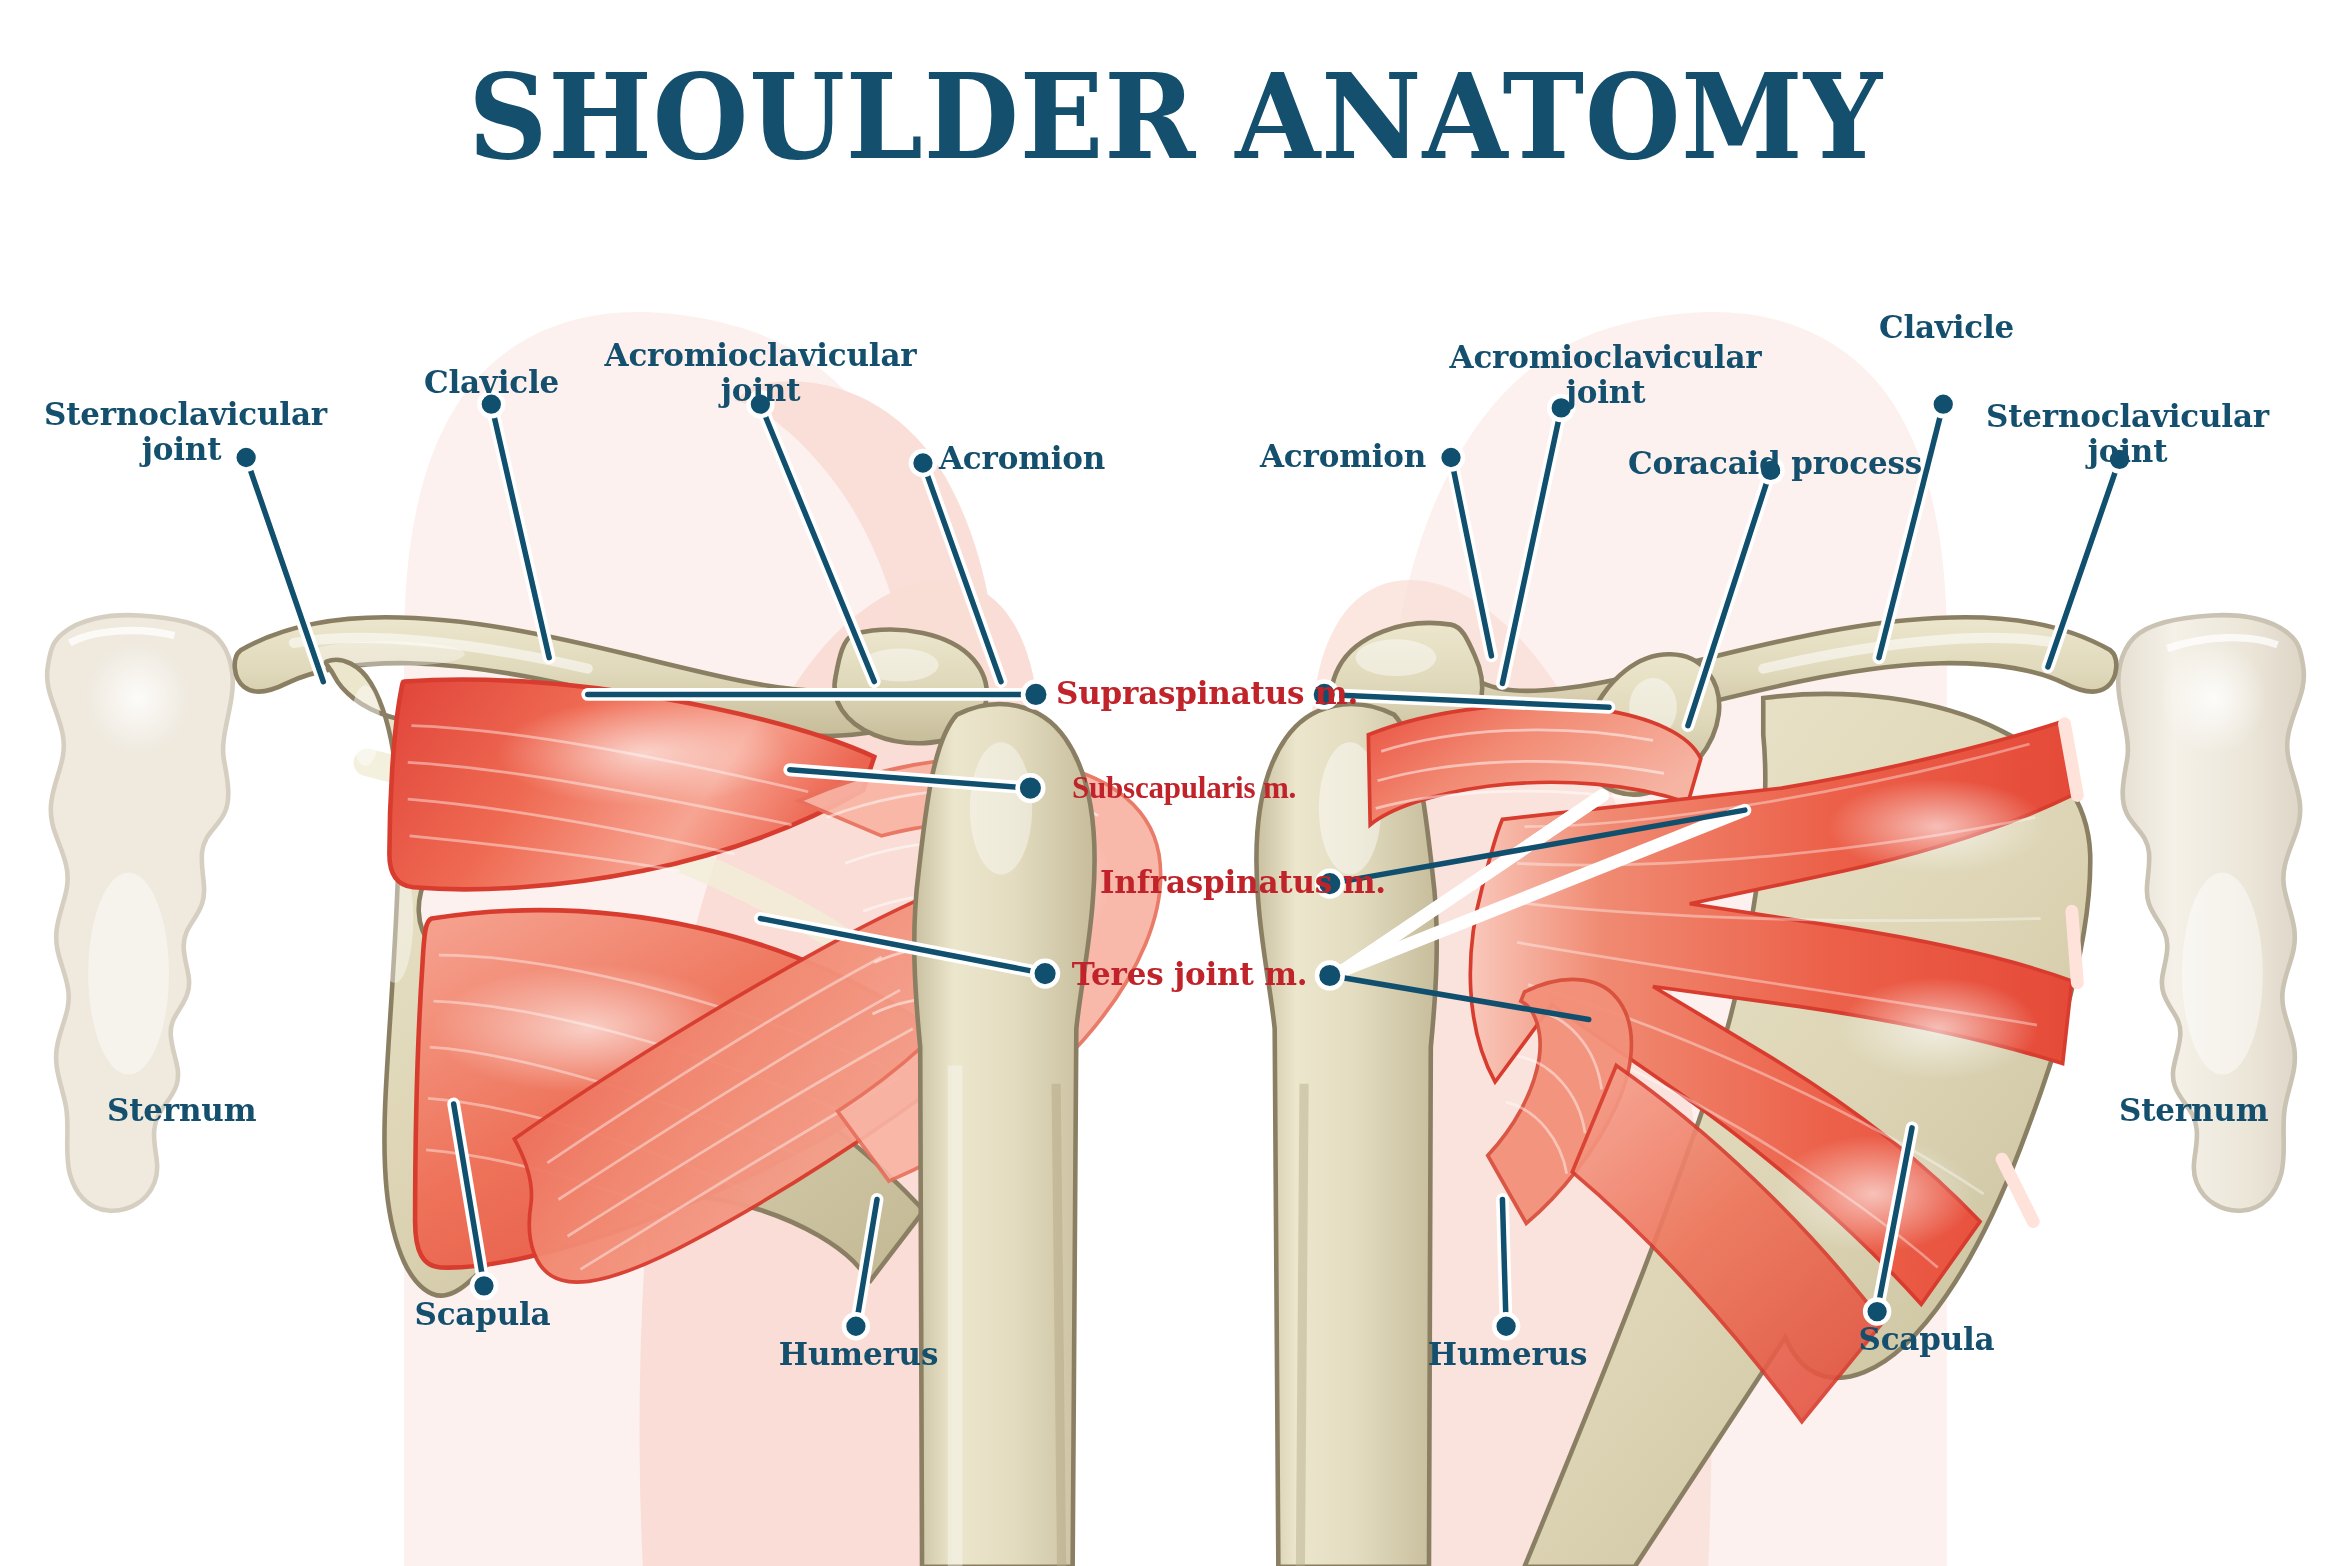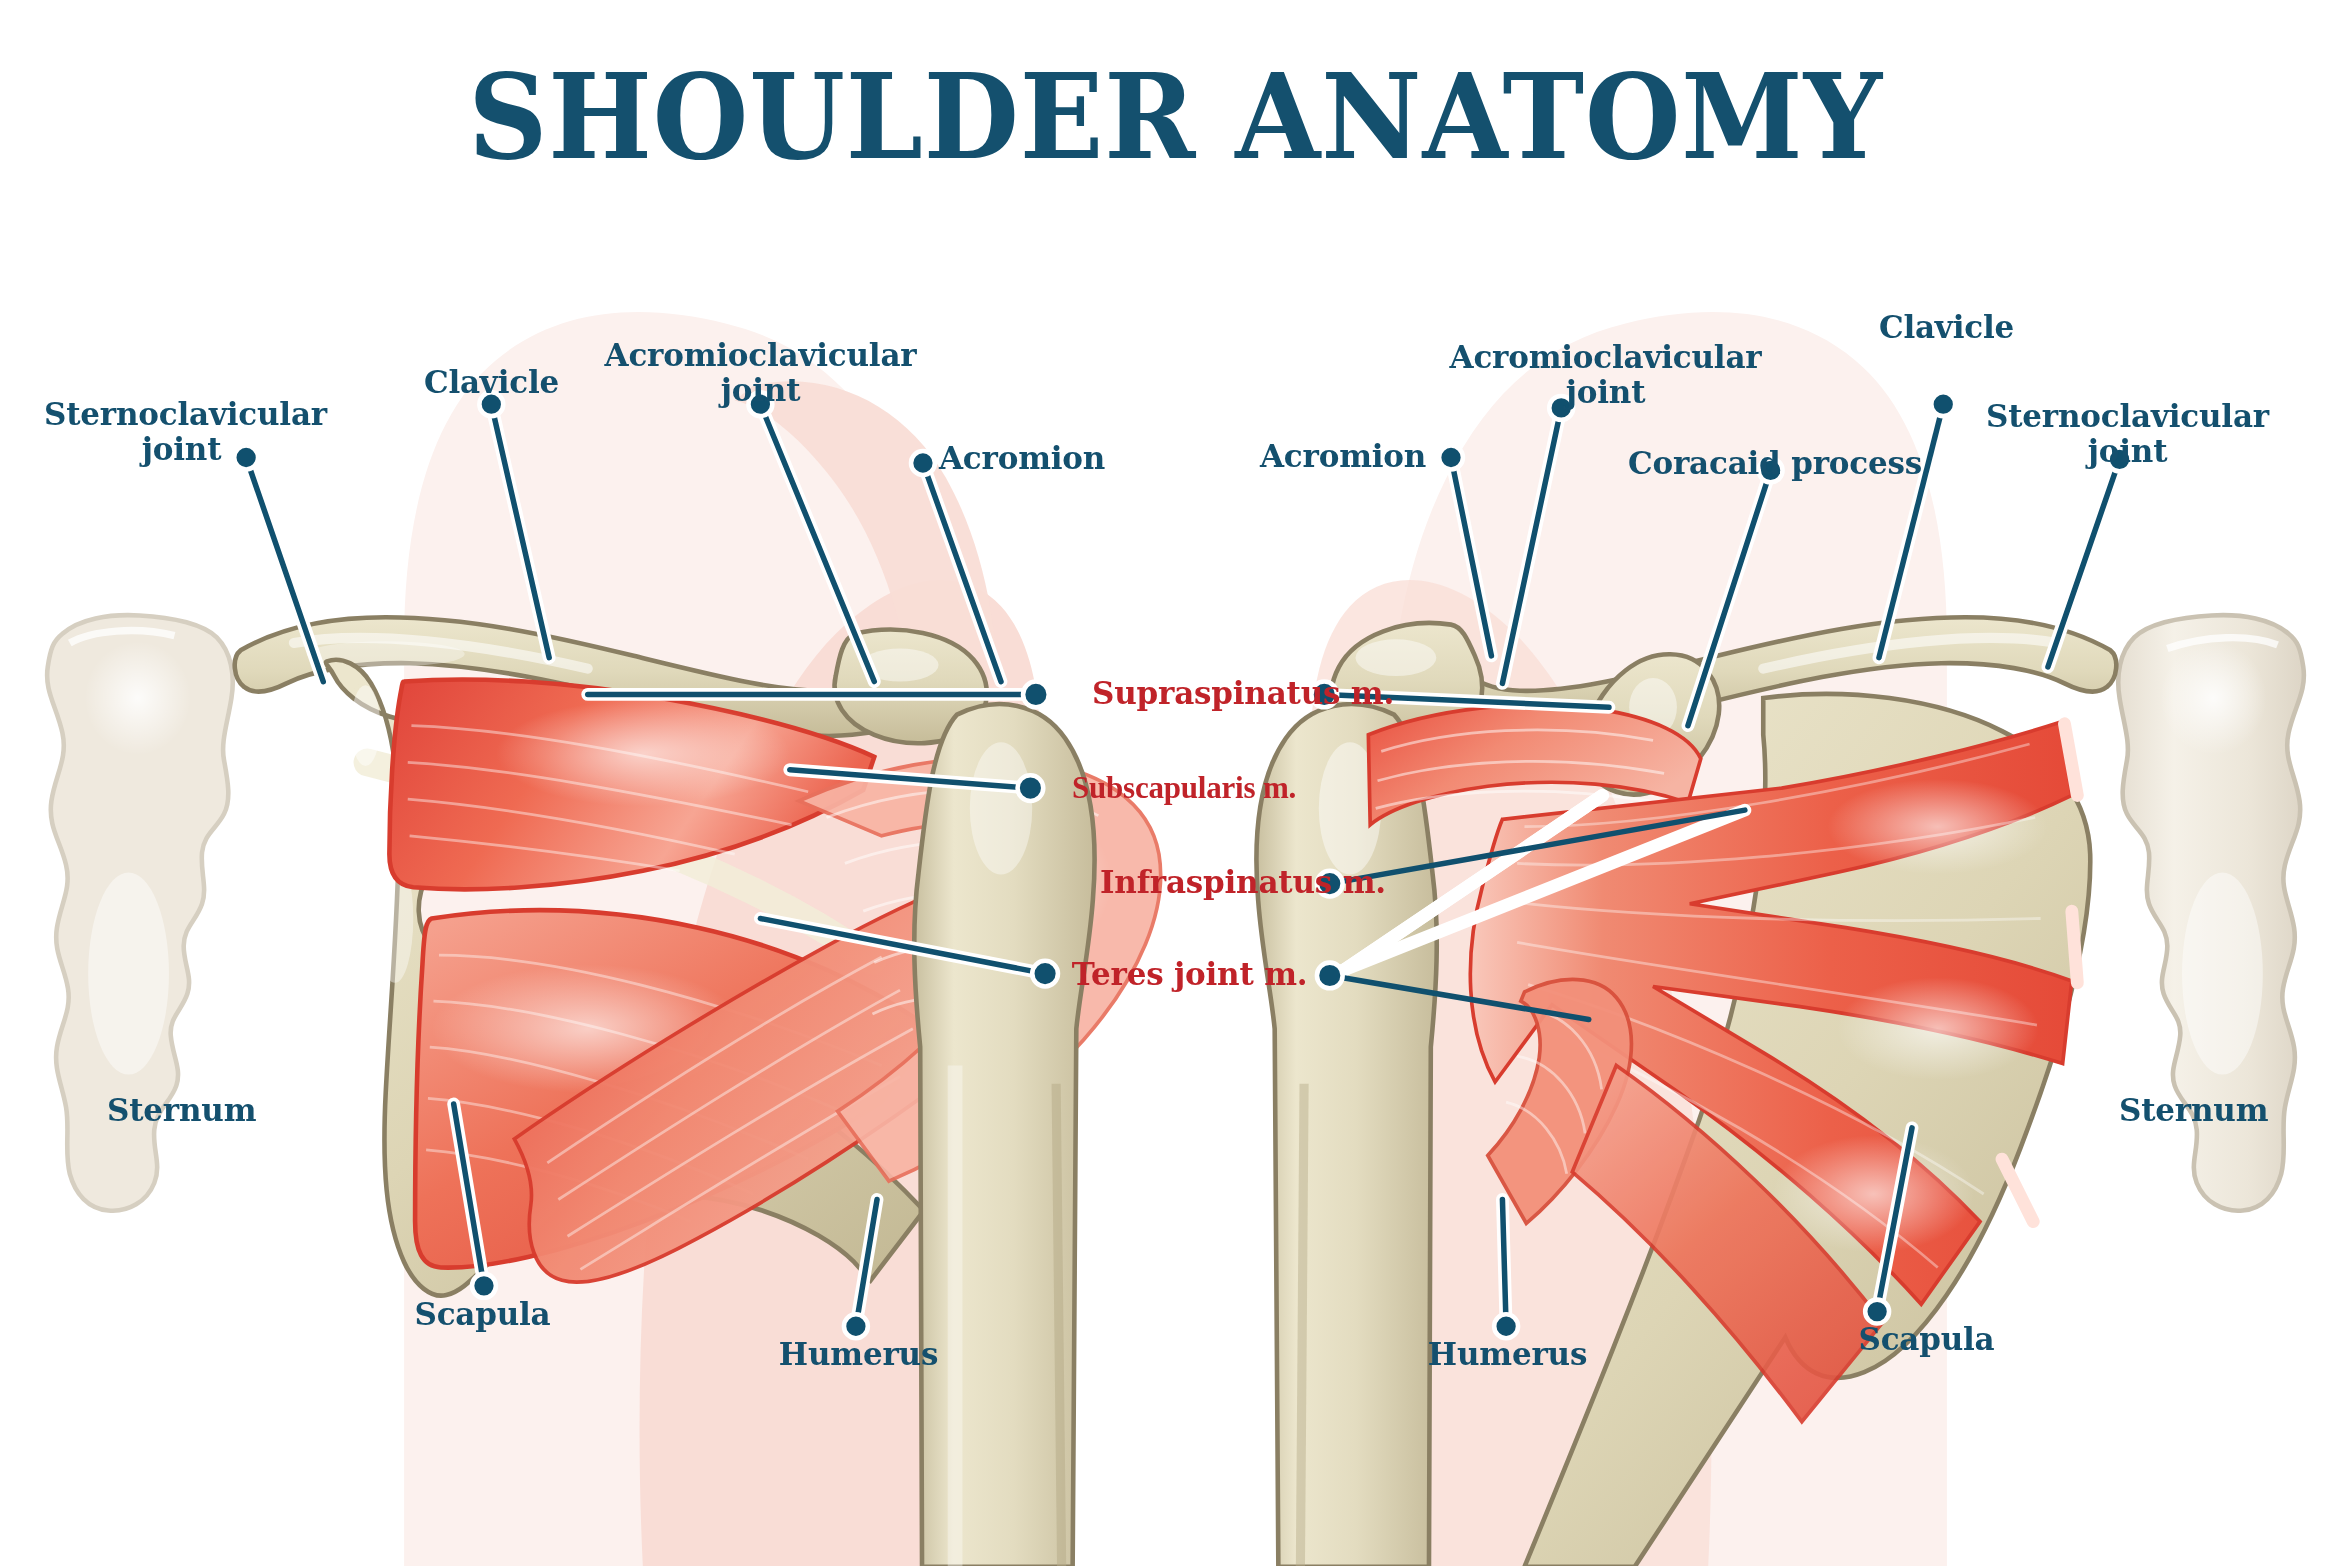--- a/index.html
+++ b/index.html
@@ -440,21 +440,21 @@
   </div>
 
   <div class="lbl" style="left:939px;top:441px;">Acromion</div>
 
   <div class="lbl" style="left:107px;top:1093px;">Sternum</div>
 
   <div class="lbl c" style="left:363px;top:1297px;width:239px;">Scapula</div>
 
   <div class="lbl c" style="left:739px;top:1337px;width:239px;">Humerus</div>
 
-  <div class="lbl red c" style="left:1092px;top:676px;width:266px;">Supraspinatus m.</div>
+  <div class="lbl red c" style="left:1056px;top:676px;width:266px;">Supraspinatus m.</div>
 
   <div class="lbl red c" style="left:1051px;top:770px;width:266px;font-family:Liberation Serif, serif;">Subscapularis m.</div>
 
   <div class="lbl red c" style="left:1100px;top:865px;width:266px;">Infraspinatus m.</div>
 
   <div class="lbl red c" style="left:1061px;top:957px;width:257px;">Teres joint m.</div>
 
   <div class="lbl" style="left:1260px;top:439px;">Acromion</div>
 
   <div class="lbl two c" style="left:1442px;top:340px;width:327px;">

